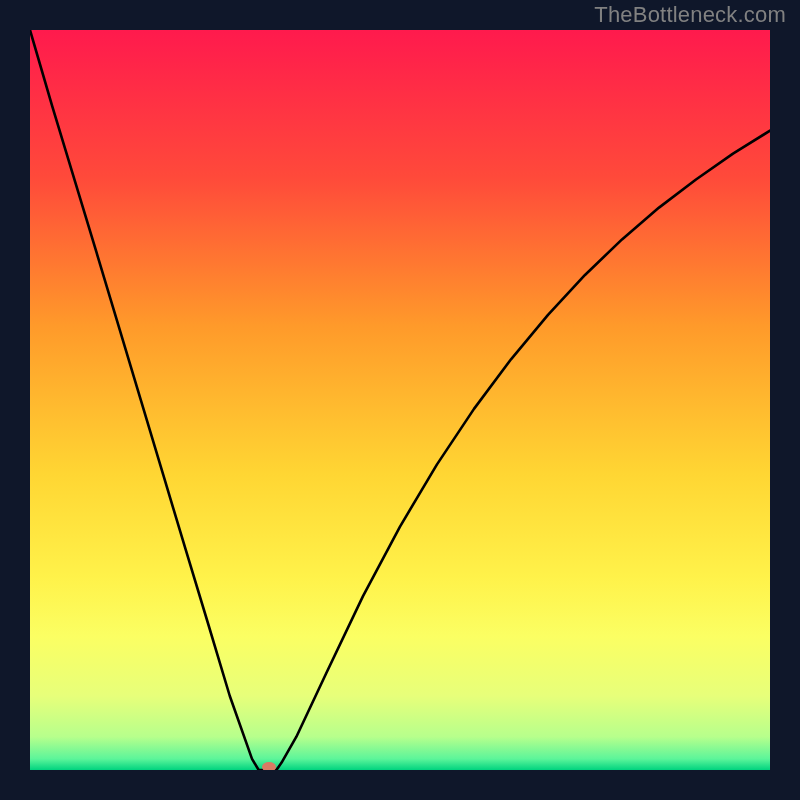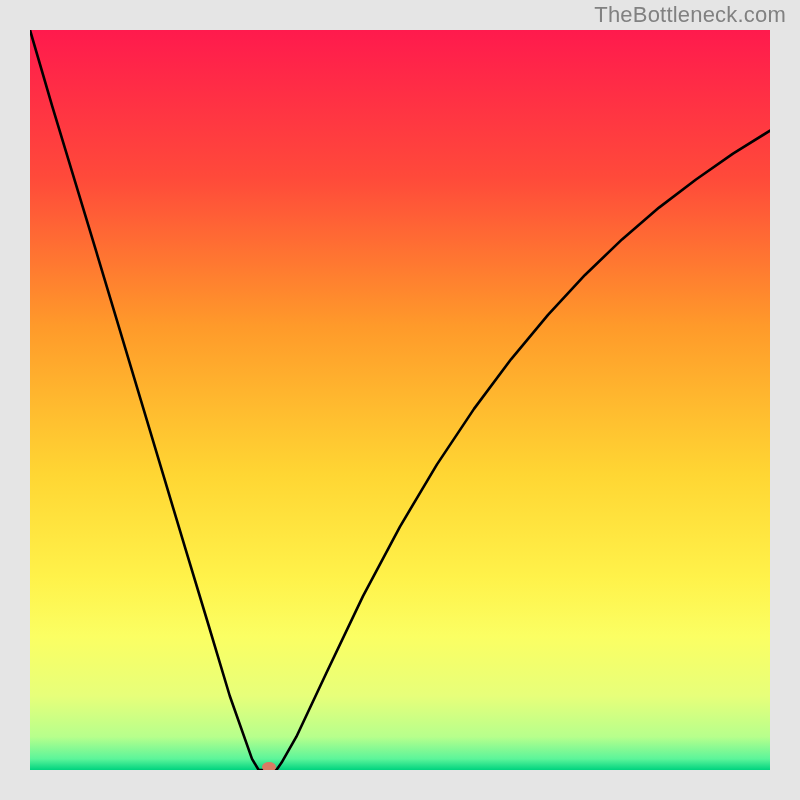--- a/index.html
+++ b/index.html
@@ -6,21 +6,21 @@
     margin: 0;
     padding: 0;
     width: 800px;
     height: 800px;
     overflow: hidden;
     font-family: Arial, Helvetica, sans-serif;
   }
   .frame {
     width: 800px;
     height: 800px;
-    background: #e5e5e5;
+    background: #0f172a;
     position: relative;
   }
   .watermark {
     position: absolute;
     top: 2px;
     right: 14px;
     color: #818181;
     font-size: 22px;
     font-weight: 400;
     letter-spacing: 0.2px;

